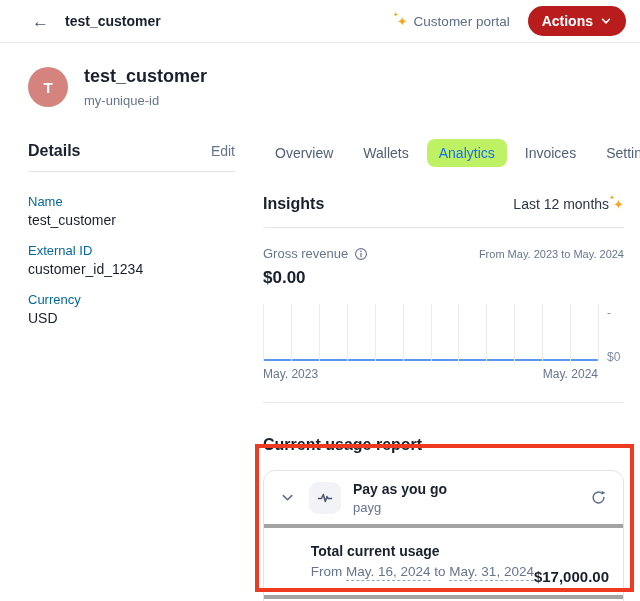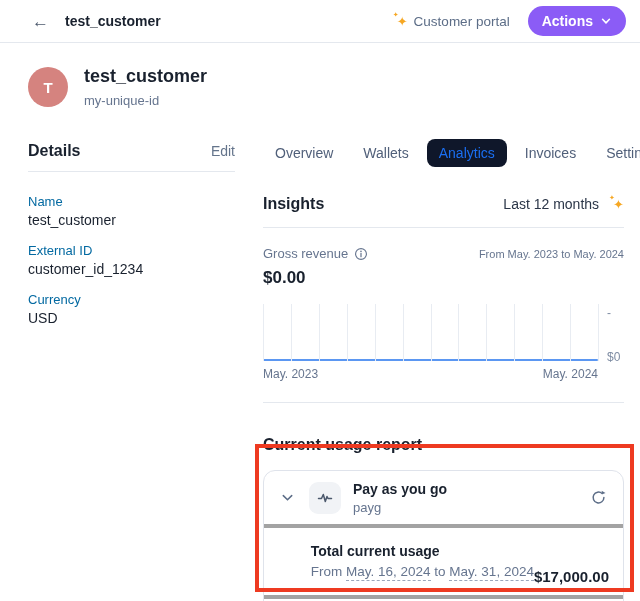--- a/index.html
+++ b/index.html
@@ -11,21 +11,21 @@
   
   .topbar{position:absolute;top:0;left:0;right:0;height:43px;display:flex;align-items:center;
     padding:0 14px 0 26px;border-bottom:1px solid #e4e8ee;box-sizing:border-box;background:#fff;}
   .back-btn{background:none;border:none;cursor:pointer;color:#4b586c;font-size:17px;line-height:1;
     padding:2px 6px;margin-right:10px;}
   .topbar-title{font-size:14px;font-weight:700;color:#19212e;}
   .flex-spacer{flex:1;}
   .portal-link{display:flex;align-items:center;gap:6px;font-size:13.5px;color:#5c6d87;cursor:pointer;}
   .sparkle{color:#f6a723;font-size:13px;position:relative;line-height:1;}
   .sparkle .mini{position:absolute;top:-4px;left:-4px;font-size:7px;}
-  .actions-btn{display:flex;align-items:center;gap:7px;background:#8b5cf6;color:#fff;border:none;
+  .actions-btn{display:flex;align-items:center;gap:7px;background:#b91c1c;color:#fff;border:none;
     border-radius:15px;height:30px;padding:0 14px;font-size:14px;font-weight:600;cursor:pointer;
     margin-left:18px;font-family:inherit;}
   
   .customer-head{position:absolute;top:66px;left:28px;display:flex;gap:16px;align-items:center;}
   .avatar{width:40px;height:40px;border-radius:50%;background:#d5837f;color:#fff;display:flex;
     align-items:center;justify-content:center;font-size:15px;font-weight:600;}
   .cust-name{font-size:18px;font-weight:700;color:#19212e;line-height:20px;}
   .cust-id{font-size:13px;color:#66758f;margin-top:7px;}
   
   .left-col{position:absolute;left:28px;top:140px;width:207px;}
@@ -36,23 +36,23 @@
   .left-col .divider{margin-top:9px;}
   .fields{margin-top:22px;}
   .field{margin-bottom:14px;}
   .field-label{font-size:13px;color:#0369a1;line-height:15px;}
   .field-value{font-size:14px;color:#19212e;line-height:17px;margin-top:3px;}
   
   .right-col{position:absolute;left:263px;top:139px;width:361px;}
   .tabs{display:flex;gap:6px;align-items:center;}
   .tab{border:none;background:none;font-family:inherit;font-size:14px;color:#51607a;
     padding:6px 12px;border-radius:8px;cursor:pointer;line-height:16px;}
-  .tab.active{background:#0f172a;color:#1a6ff2;font-weight:500;}
+  .tab.active{background:#bef264;color:#1a6ff2;font-weight:500;}
   .insights-head{display:flex;justify-content:space-between;align-items:center;margin-top:26px;}
-  .period-selector{display:flex;align-items:center;gap:14px;font-size:14px;color:#2b3648;cursor:pointer;}
+  .period-selector{display:flex;align-items:center;gap:4px;font-size:14px;color:#2b3648;cursor:pointer;}
   .right-col .divider.under-insights{margin-top:12px;}
   .metric-row{display:flex;justify-content:space-between;align-items:center;margin-top:18px;}
   .metric-label{display:flex;align-items:center;gap:6px;font-size:13px;color:#66758f;}
   .range-label{font-size:11px;color:#66758f;}
   .metric-value{font-size:17px;font-weight:700;margin-top:7px;}
   
   .chart{margin-top:16px;}
   .chart-top{display:flex;}
   .plot{position:relative;flex:1;height:57px;}
   .gridline{position:absolute;top:0;bottom:0;width:1px;background:#e8ecf2;}

